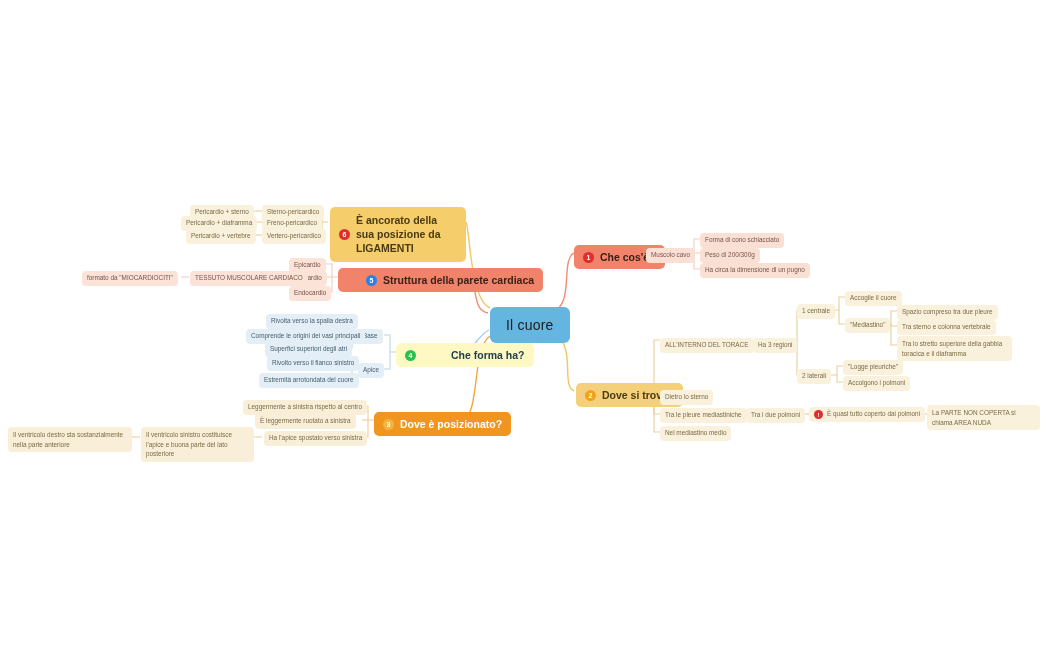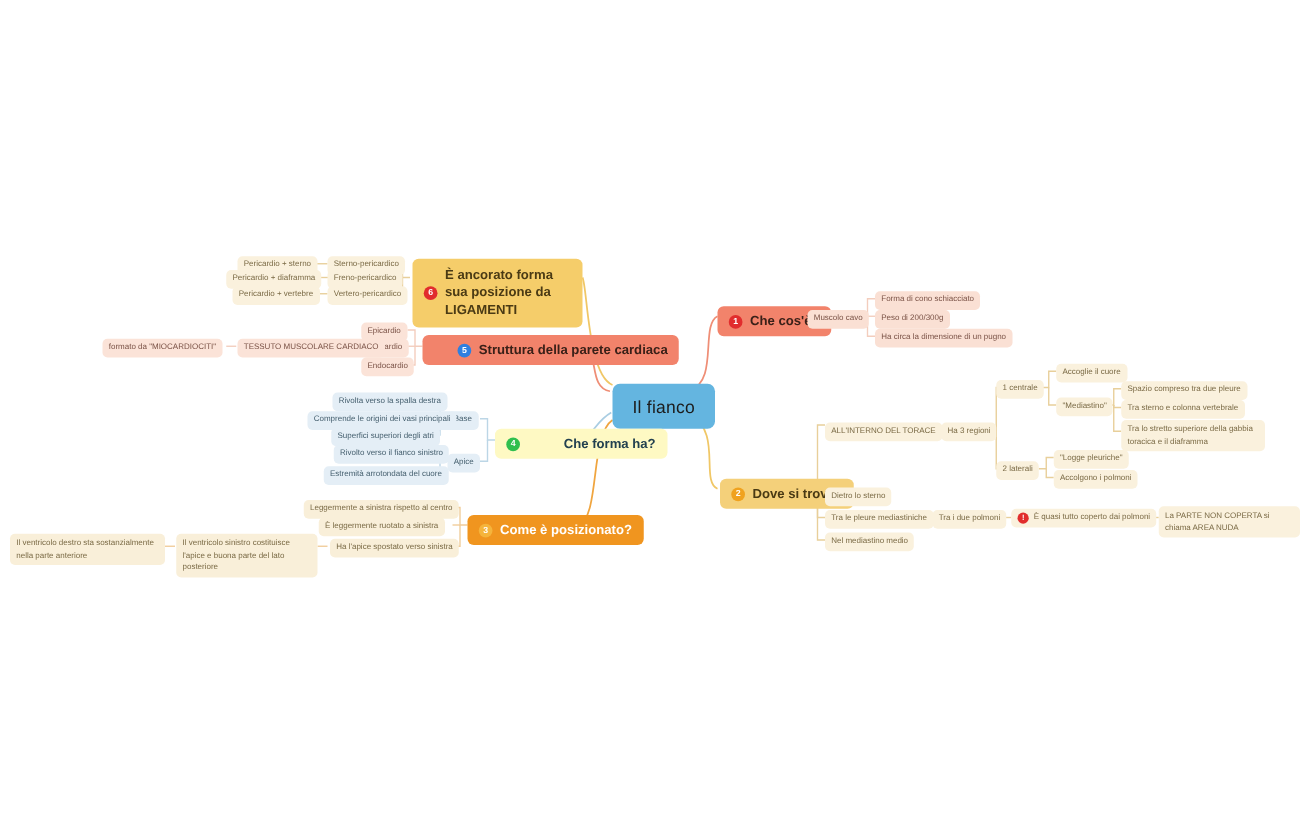--- a/index.html
+++ b/index.html
@@ -121,26 +121,26 @@
       <path d="M831,375 L837,375 L837,366 L843,366" stroke="#e8cf9a"></path>
       <path d="M837,375 L837,382 L843,382" stroke="#e8cf9a"></path>
 
       <path d="M738,414 L746,414" stroke="#e8cf9a"></path>
       <path d="M801,414 L809,414" stroke="#e8cf9a"></path>
       <path d="M919,414 L927,414" stroke="#e8cf9a"></path>
     </g>
   </svg>
 
   <div class="node central" style="left:490px;top:307px;">
-    <span class="txt">Il fianco</span>
+    <span class="txt">Il cuore</span>
   </div>
 
   <div class="node lvl1 yellow wrap" style="left:330px;top:207px;width:136px;">
     <span class="badge b-red">6</span>
-    <span class="txt">È ancorato forma sua posizione da LIGAMENTI</span>
+    <span class="txt">È ancorato della sua posizione da LIGAMENTI</span>
   </div>
   <div class="node chip cream" style="left:262px;top:205px;">
     <span>Sterno-pericardico</span>
     </div>
   <div class="node chip cream" style="left:262px;top:216px;">
     <span>Freno-pericardico</span>
     </div>
   <div class="node chip cream" style="left:262px;top:229px;">
     <span>Vertero-pericardico</span>
     </div>
@@ -198,21 +198,21 @@
     </div>
   <div class="node chip lblue" style="left:267px;top:356px;">
     <span>Rivolto verso il fianco sinistro</span>
     </div>
   <div class="node chip lblue" style="left:259px;top:373px;">
     <span>Estremità arrotondata del cuore</span>
     </div>
 
   <div class="node lvl1 orange" style="left:374px;top:412px;">
     <span class="badge b-orange2">3</span>
-    <span class="txt">Come è posizionato?</span>
+    <span class="txt">Dove è posizionato?</span>
   </div>
   <div class="node chip cream2" style="left:243px;top:400px;">
     <span>Leggermente a sinistra rispetto al centro</span>
     </div>
   <div class="node chip cream2" style="left:255px;top:414px;">
     <span>È leggermente ruotato a sinistra</span>
     </div>
   <div class="node chip cream2" style="left:264px;top:431px;">
     <span>Ha l'apice spostato verso sinistra</span>
     </div>

